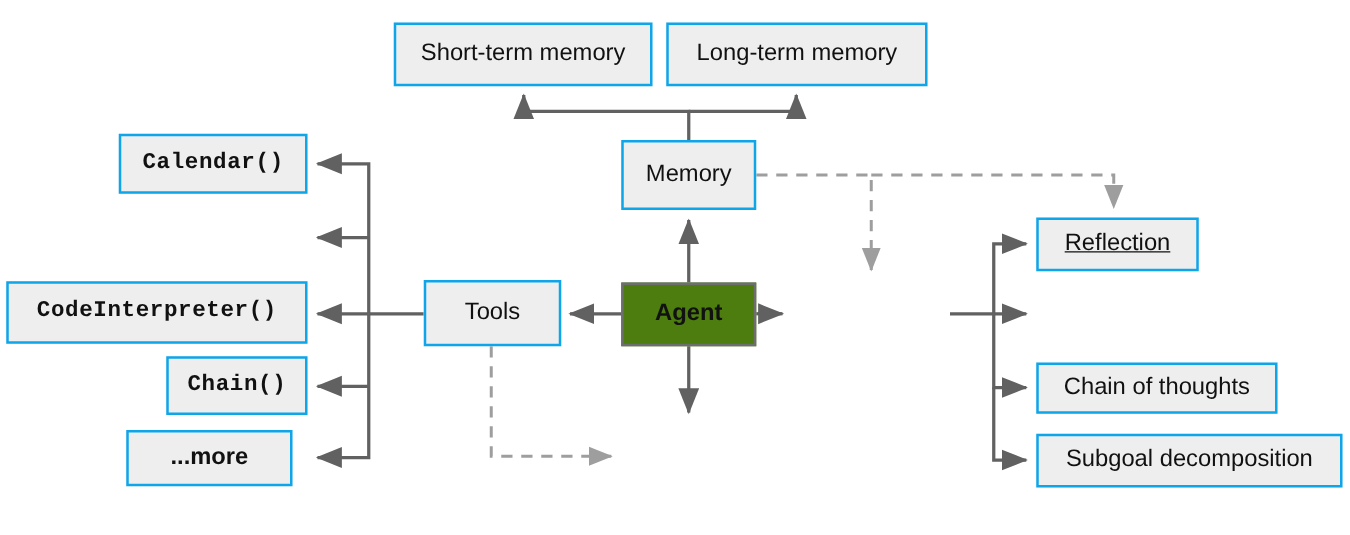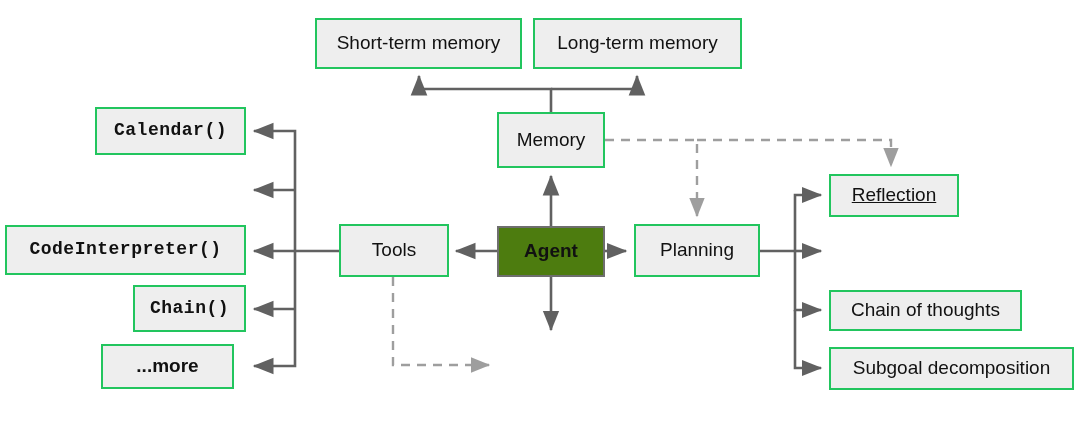--- a/index.html
+++ b/index.html
@@ -12,21 +12,21 @@
     width: 1080px;
     height: 428px;
     background: #ffffff;
     overflow: hidden;
     font-family: "Liberation Sans", sans-serif;
   }
   .node {
     position: absolute;
     box-sizing: border-box;
     background: #eeeeee;
-    border: 2px solid #22c55e;
+    border: 2px solid #0ea5e9;
     display: flex;
     align-items: center;
     justify-content: center;
     color: #111111;
     font-family: "Liberation Sans", sans-serif;
     font-size: 19px;
     line-height: 1.1;
     text-align: center;
     white-space: nowrap;
   }
@@ -130,23 +130,20 @@
 
   <div class="node accent" style="left:497px; top:226px; width:108px; height:51px;">
     <span class="label">Agent</span>
   </div>
 
   <div class="node" style="left:339px; top:224px; width:110px; height:53px;">
     <span class="label">Tools</span>
   </div>
 
 
-  <div class="node" style="left:634px; top:224px; width:126px; height:53px;">
-    <span class="label">Planning</span>
-  </div>
 
   <div class="node mono" style="left:95px; top:107px; width:151px; height:48px;">
     <span class="label">Calendar()</span>
   </div>
 
 
   <div class="node mono" style="left:5px; top:225px; width:241px; height:50px;">
     <span class="label">CodeInterpreter()</span>
   </div>
 

